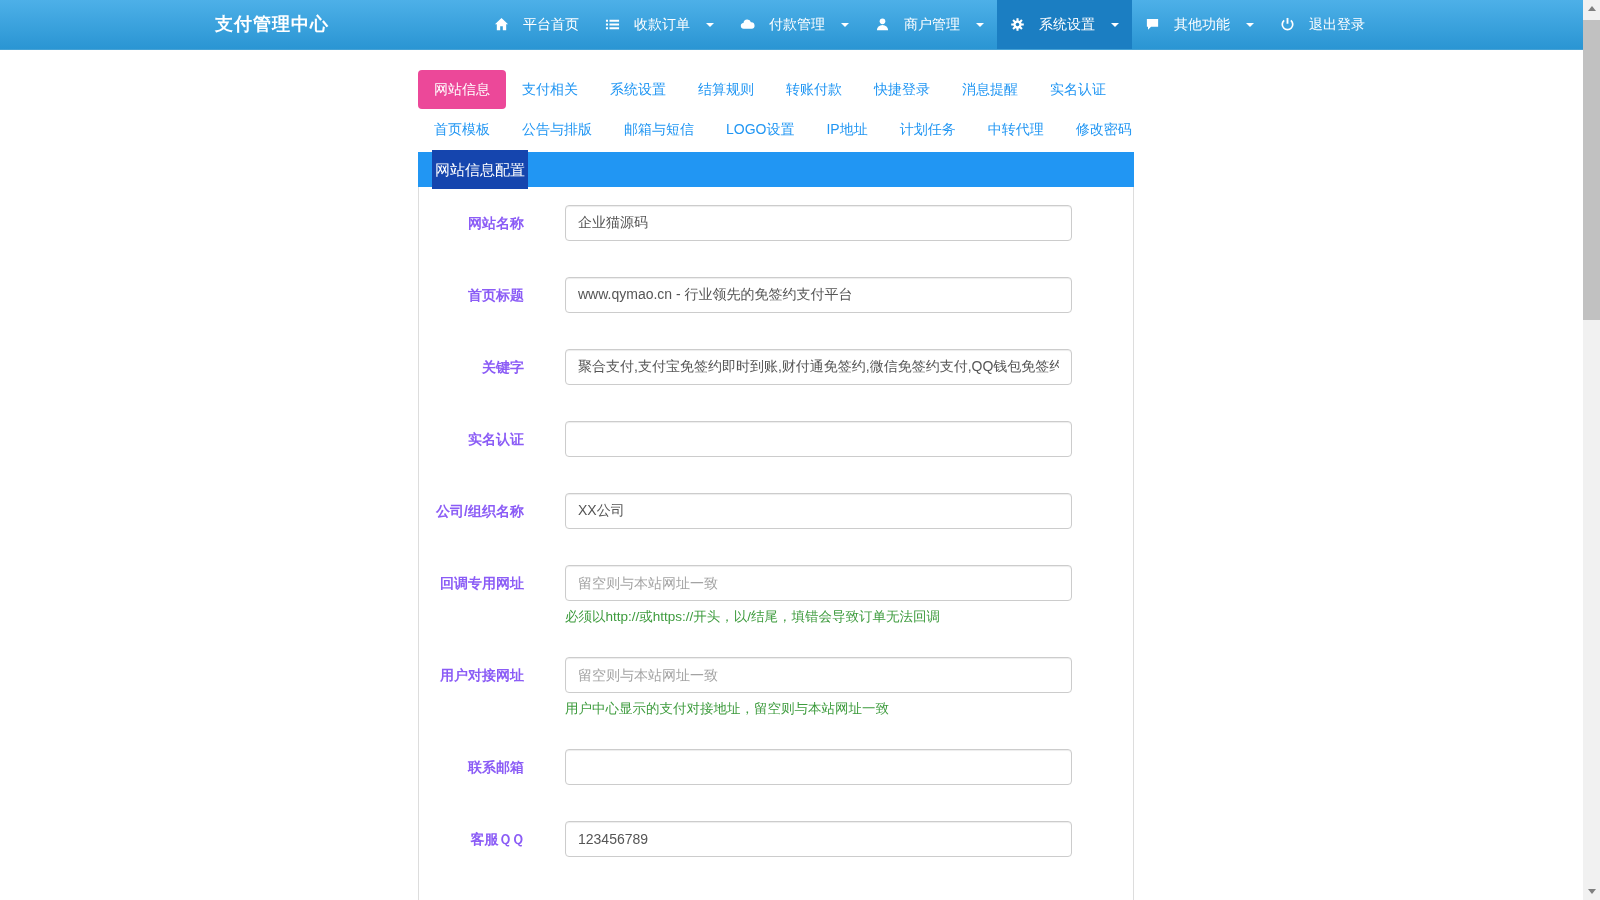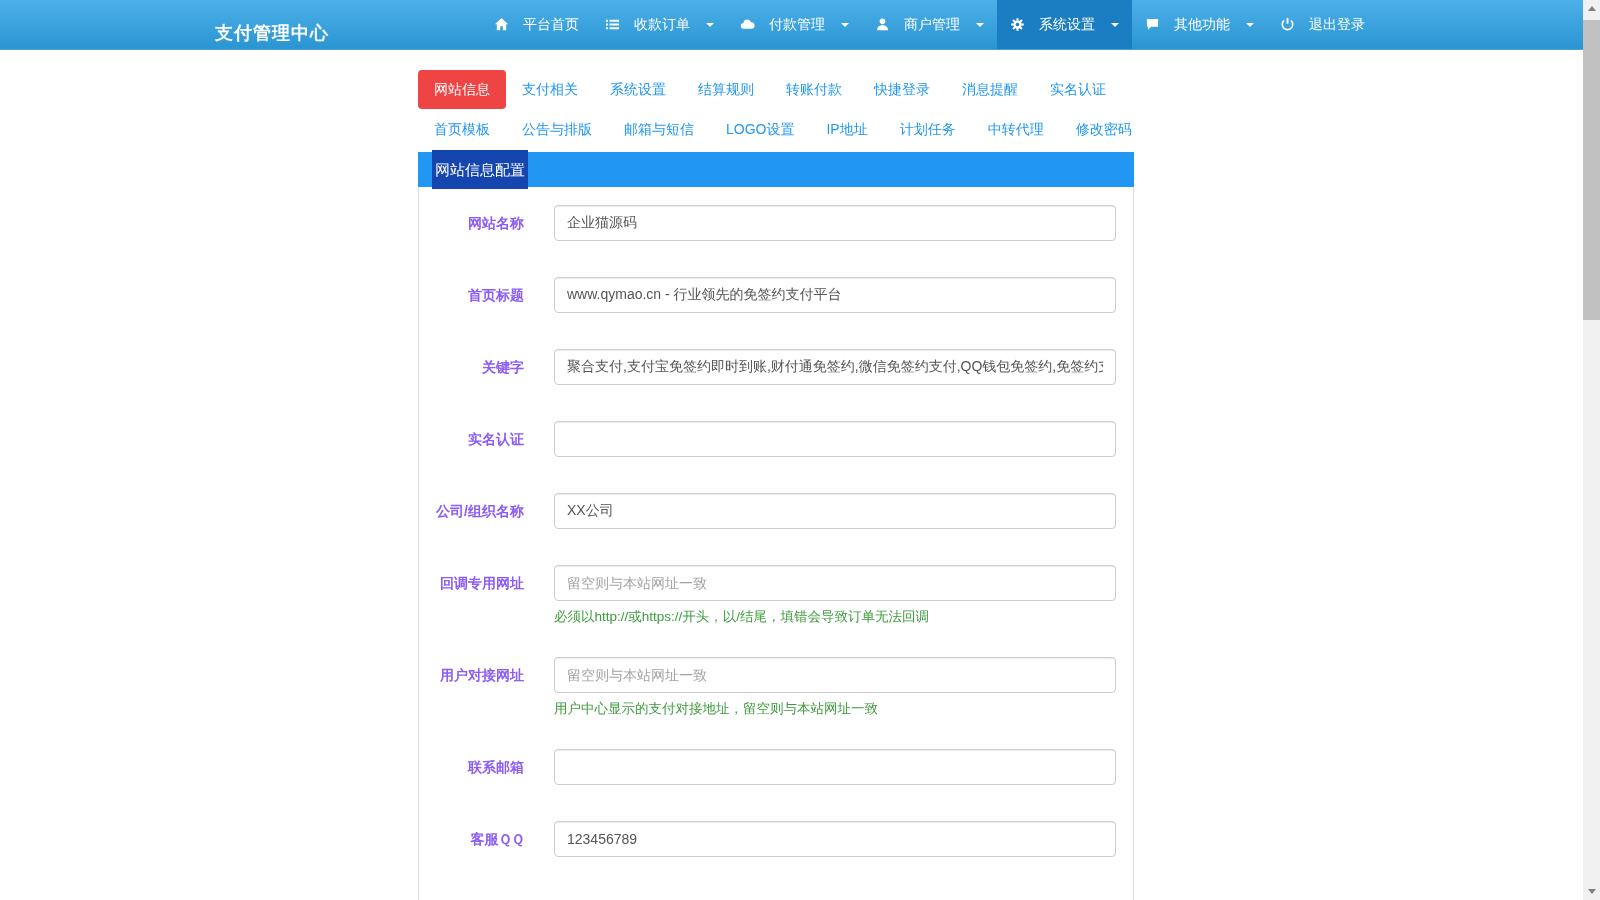--- a/index.html
+++ b/index.html
@@ -11,21 +11,21 @@
 
   
   .navbar{
     position:absolute;top:0;left:0;width:1600px;height:49px;
     background:linear-gradient(180deg,#4db0e8 0%,#2a95d3 100%);
     border-bottom:1px solid rgba(0,0,0,0.08);
     display:flex;align-items:stretch;
   }
   .brand{
     margin-left:215px;color:#fff;font-size:18px;font-weight:bold;
-    line-height:49px;letter-spacing:1px;white-space:nowrap;margin-top:9px;
+    line-height:49px;letter-spacing:1px;white-space:nowrap;
   }
   .nav{display:flex;list-style:none;margin:0 0 0 152px;padding:0;}
   .nav-item{
     display:flex;align-items:center;gap:14px;padding:0 13px;
     color:#fff;font-size:14px;cursor:pointer;white-space:nowrap;
   }
   .nav-item.active{background:#1b7ec2;}
   .nav-icon{width:15px;height:15px;display:inline-flex;align-items:center;justify-content:center;}
   .nav-icon svg{width:15px;height:15px;display:block;}
   .caret{
@@ -36,41 +36,41 @@
 
   
   .container{position:absolute;left:418px;top:70px;width:716px;}
 
   
   .tabs{display:flex;list-style:none;margin:0;padding:0;flex-wrap:nowrap;}
   .tab{
     padding:10px 16px;font-size:14px;line-height:19px;color:#2196f3;
     border-radius:4px;cursor:pointer;white-space:nowrap;
   }
-  .tab.active{background:#ef4444;color:#fff;}
+  .tab.active{background:#ec4899;color:#fff;}
   .tabs.row2{margin-top:1px;}
 
   
   .panel{margin-top:3px;}
   .panel-header{
     height:35px;line-height:35px;background:#2196f3;color:#fff;
     padding:0 14px;font-size:15px;
   }
   .panel-title{background:#1545ae;padding:11px 3px;}
   .panel-body{
     border:1px solid #ddd;border-top:none;background:#fff;
     box-sizing:border-box;padding:18px 0 30px;height:1000px;
   }
 
   .form-group{display:flex;margin-bottom:36px;}
   .control-label{
     flex:0 0 105px;width:105px;text-align:right;
     font-weight:bold;color:#8b5cf6;font-size:14px;line-height:36px;white-space:nowrap;
   }
-  .control{margin-left:30px;width:562px;}
+  .control{margin-left:41px;width:507px;}
   .form-control{
     display:block;width:100%;height:36px;box-sizing:border-box;
     border:1px solid #ccc;border-radius:4px;padding:6px 12px;
     font-size:14px;color:#555;background:#fff;
     box-shadow:inset 0 1px 1px rgba(0,0,0,.075);
     font-family:inherit;outline:none;
   }
   .form-control::placeholder{color:#a3a3a3;}
   .help-block{margin:6px 0 -5px;color:#3d9b3d;font-size:13.5px;line-height:19px;}
 

